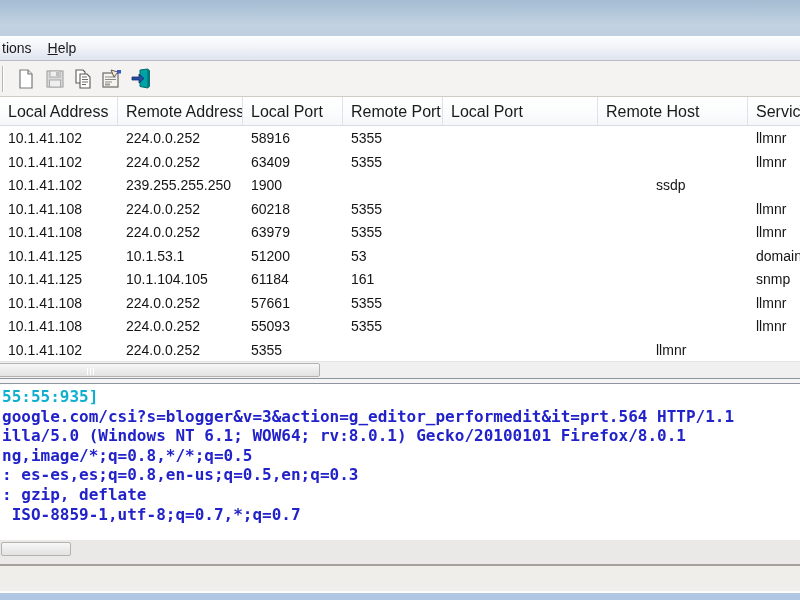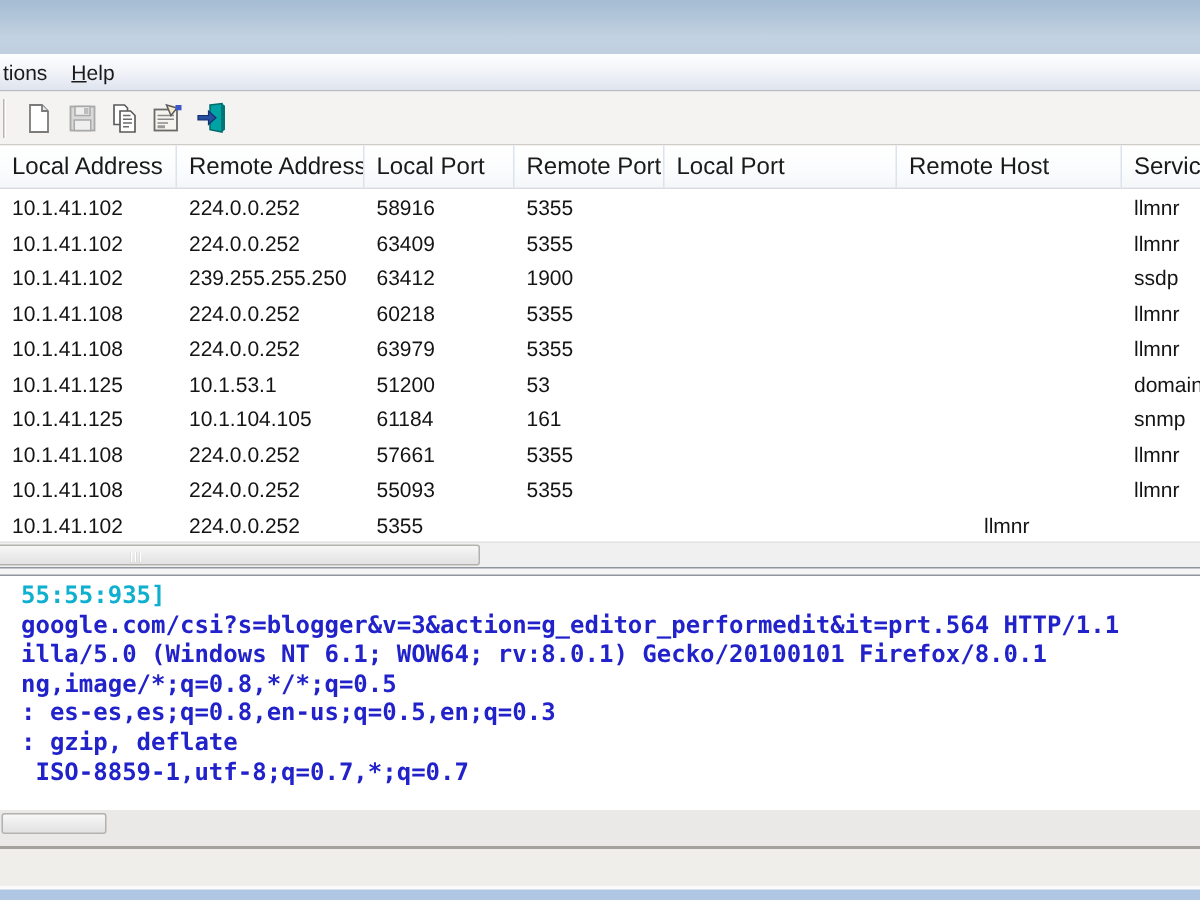--- a/index.html
+++ b/index.html
@@ -51,21 +51,21 @@
     border:1px solid #b4b2af; border-radius:2px; }
   .grip { position:absolute; top:4px; display:flex; gap:2px; }
   .grip i { display:block; width:1px; height:7px; background:#8f8d8a; border-right:1px solid #fff; }
 
   
   .splitter { position:absolute; left:0; top:378px; width:800px; height:6px;
     background:#f5f5f5; border-top:1px solid #8f959e; border-bottom:1px solid #8f959e; }
 
   
   .packet-pane { position:absolute; left:0; top:384px; width:800px; height:156px;
-    background:#ffffff; overflow:hidden; padding:3px 0 0 14px; }
+    background:#ffffff; overflow:hidden; padding:3px 0 0 2px; }
   .pline { font-family:"DejaVu Sans Mono", monospace; font-weight:bold; font-size:16px;
     line-height:19.6px; white-space:pre; }
 
   
   .frame-gap { position:absolute; left:0; top:558px; width:800px; height:6px; background:#ebe9e7; }
   .frame-line { position:absolute; left:0; top:564px; width:800px; height:2px; background:#a5a19c; }
   .statusbar { position:absolute; left:0; top:566px; width:800px; height:25px;
     background:#f0eeeb; }
   .white-line { position:absolute; left:0; top:591px; width:800px; height:2px; background:#fbfbfb; }
   .taskbar-strip { position:absolute; left:0; top:593px; width:800px; height:7px; background:#afc7e2; }
@@ -152,21 +152,20 @@
         <div class="gcell" style="width: 125px;">224.0.0.252</div>
         <div class="gcell" style="width: 100px;">63409</div>
         <div class="gcell" style="width: 100px;">5355</div>
         <div class="gcell" style="width: 155px;"></div>
         <div class="gcell" style="width: 150px;"></div>
         <div class="gcell" style="width: 92px;">llmnr</div>
       </div>
       <div class="grow">
         <div class="gcell" style="width: 118px;">10.1.41.102</div>
         <div class="gcell" style="width: 125px;">239.255.255.250</div>
-        <div class="gcell" style="width: 100px;">63412</div>
         <div class="gcell" style="width: 100px;">1900</div>
         <div class="gcell" style="width: 155px;"></div>
         <div class="gcell" style="width: 150px;"></div>
         <div class="gcell" style="width: 92px;">ssdp</div>
       </div>
       <div class="grow">
         <div class="gcell" style="width: 118px;">10.1.41.108</div>
         <div class="gcell" style="width: 125px;">224.0.0.252</div>
         <div class="gcell" style="width: 100px;">60218</div>
         <div class="gcell" style="width: 100px;">5355</div>

